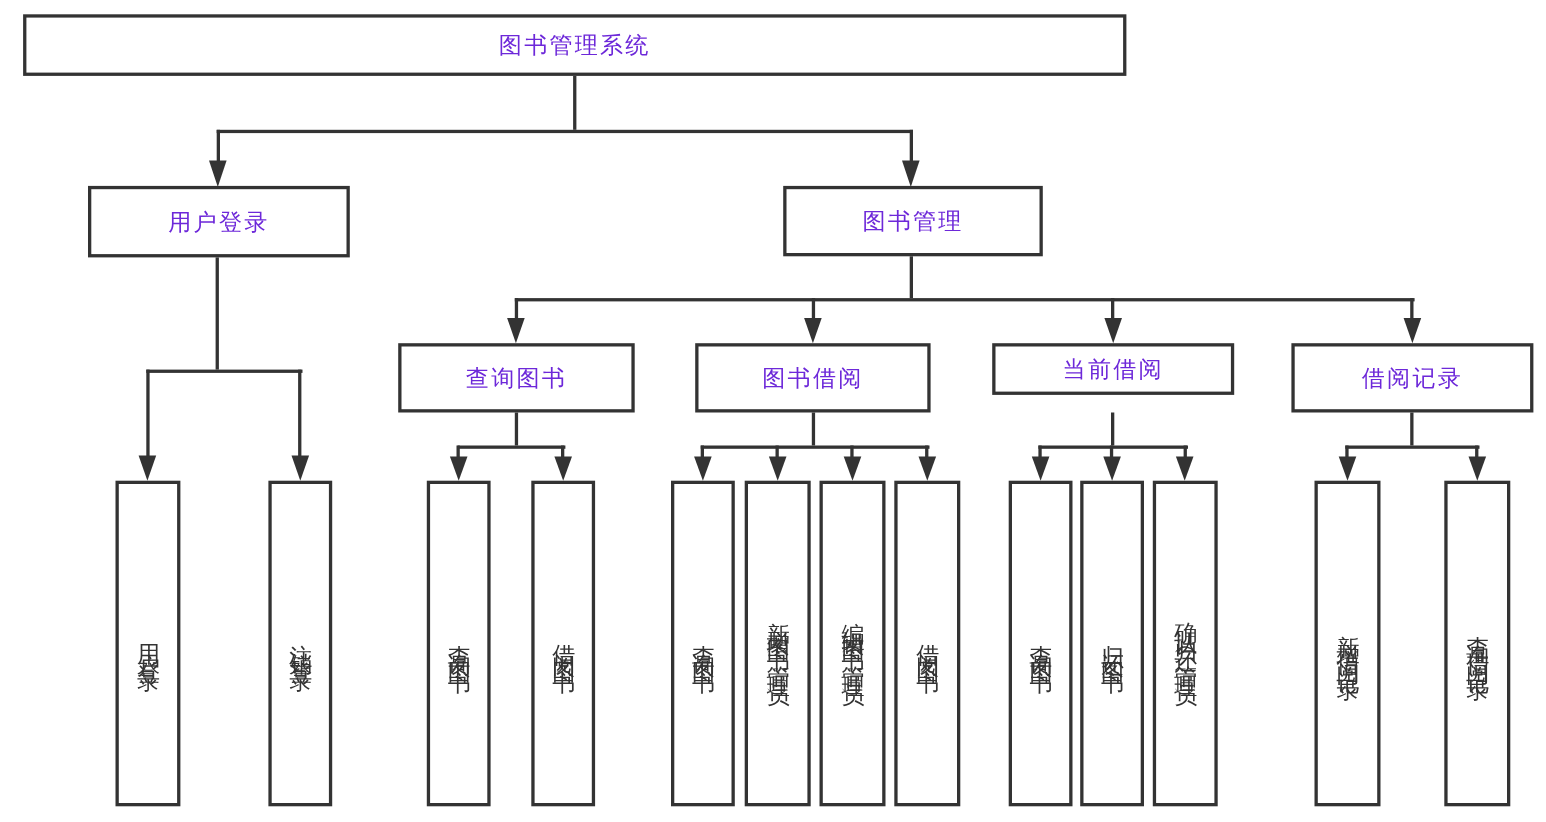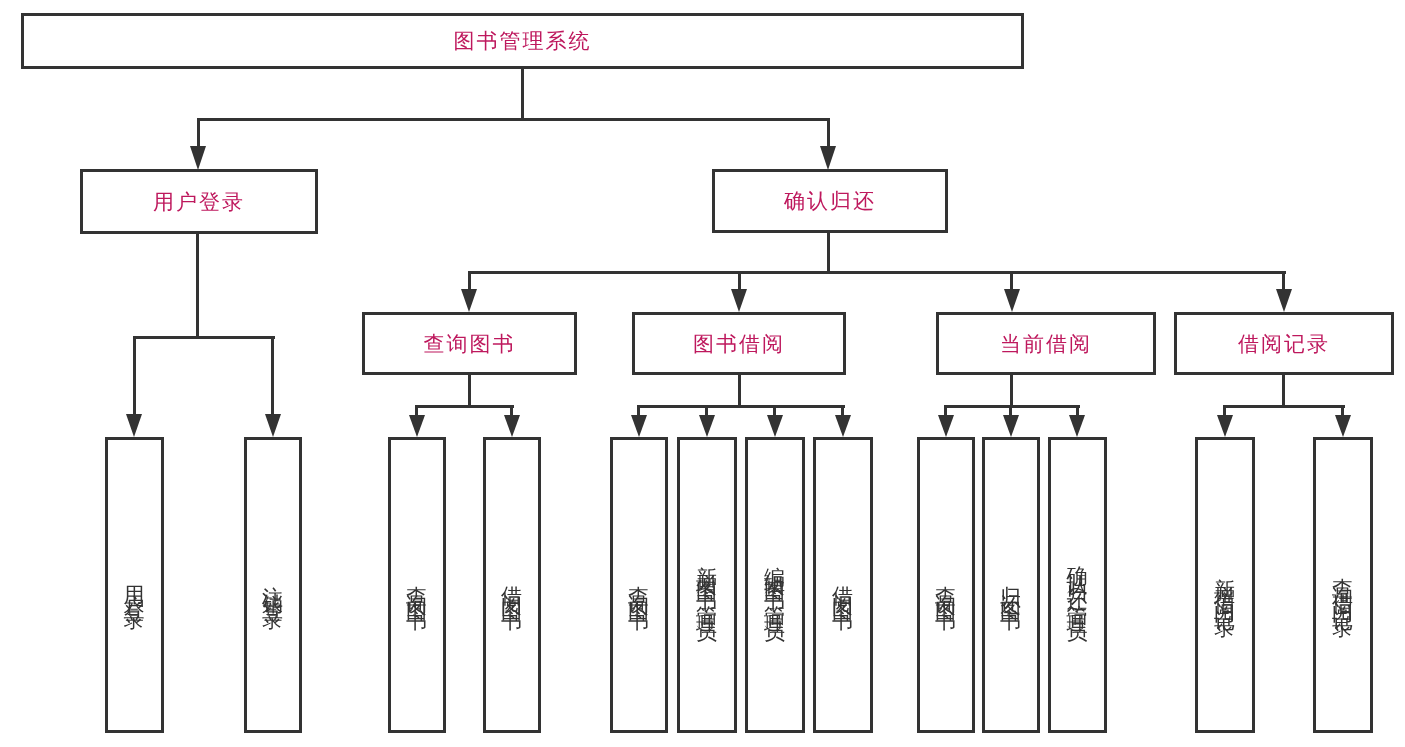--- a/index.html
+++ b/index.html
@@ -18,21 +18,21 @@
   
   .node {
     position: absolute;
     border: 3px solid #333333;
     background: #ffffff;
     display: flex;
     align-items: center;
     justify-content: center;
     font-size: 21px;
     letter-spacing: 2px;
-    color: #be185d;
+    color: #6d28d9;
   }
 
   
   .leaf {
     position: absolute;
     border: 3px solid #333333;
     background: #ffffff;
     display: flex;
     align-items: center;
     justify-content: center;
@@ -80,32 +80,32 @@
 
   <div class="node" style="left:21px; top:13px; width:1003px; height:56px;">
     <span>图书管理系统</span>
   </div>
 
   <div class="node" style="left:80px; top:169px; width:238px; height:65px;">
     <span>用户登录</span>
   </div>
 
   <div class="node" style="left:712px; top:169px; width:236px; height:64px;">
-    <span>确认归还</span>
+    <span>图书管理</span>
   </div>
 
   <div class="node" style="left:362px; top:312px; width:215px; height:63px;">
     <span>查询图书</span>
   </div>
 
   <div class="node" style="left:632px; top:312px; width:214px; height:63px;justify-content:center;">
     <span>图书借阅</span>
   </div>
 
-  <div class="node" style="left:902px; top:312px; width:220px; height:63px;margin-left:34px;">
+  <div class="node" style="left:902px; top:312px; width:220px; height:47px;">
     <span>当前借阅</span>
   </div>
 
   <div class="node" style="left:1174px; top:312px; width:220px; height:63px;">
     <span>借阅记录</span>
   </div>
 
   <div class="leaf" style="left:105px; top:437px; width:59px; height:296px;">
     <span class="vtext">用户登录</span>
   </div>

